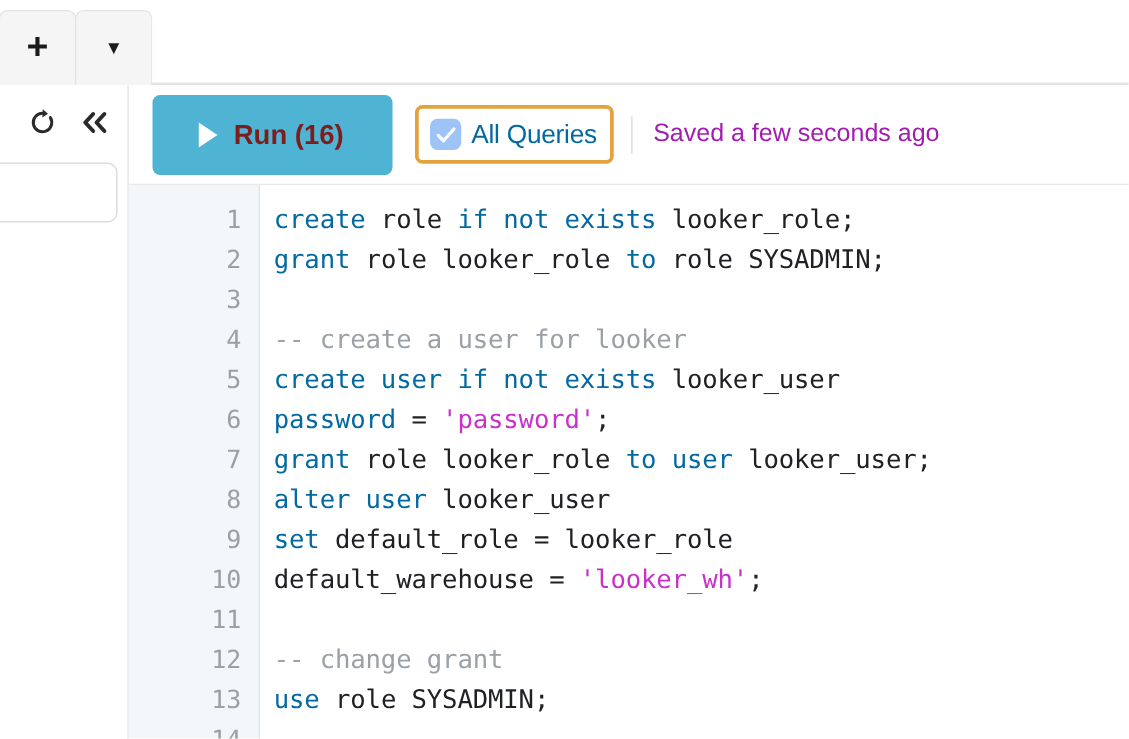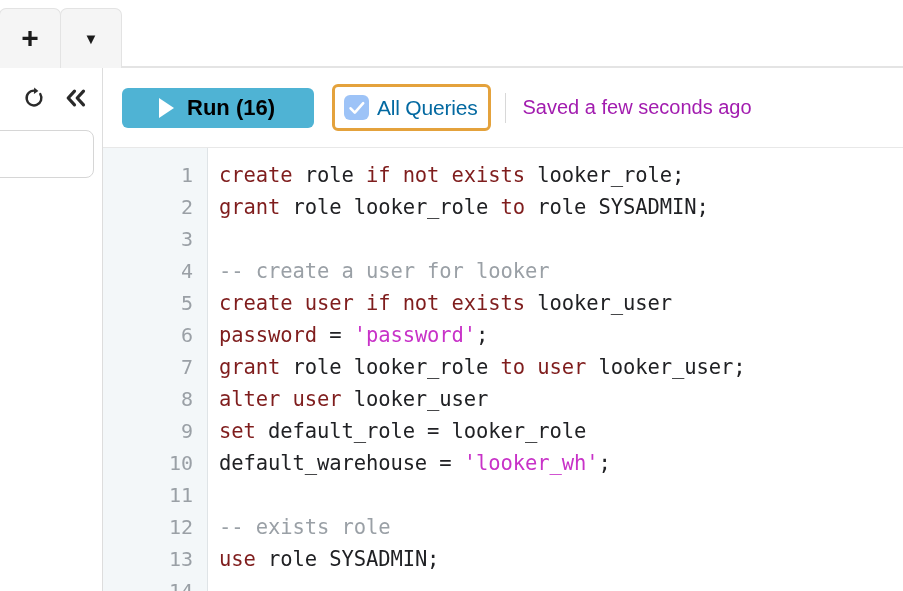--- a/index.html
+++ b/index.html
@@ -162,25 +162,25 @@
     padding-left: 19px;
     background: #ffffff;
     box-sizing: border-box;
   }
 
   .run-button {
     display: flex;
     align-items: center;
     justify-content: center;
     gap: 13px;
-    height: 40px;
+    height: 64px;
     padding: 0 22px 0 20px;
     background: #4fb3d4;
     border-radius: 6px;
-    color: #000000;
+    color: #7f1d1d;
     font-size: 22px;
     font-weight: bold;
     white-space: nowrap;
     min-width: 192px;
     box-sizing: border-box;
   }
   .run-triangle {
     width: 0; height: 0;
     border-left: 15px solid #ffffff;
     border-top: 10px solid transparent;
@@ -264,21 +264,21 @@
   }
   .code-line {
     height: 32px;
     line-height: 32px;
     font-family: "DejaVu Sans Mono", monospace;
     font-size: 20.5px;
     white-space: pre;
     color: #202124;
     letter-spacing: -0.1px;
   }
-  .tok-kw  { color: #7f1d1d; }
+  .tok-kw  { color: #0369a1; }
   .tok-str { color: #c832c8; }
   .tok-com { color: #9aa0a6; }
   .tok-pl  { color: #202124; }
 </style>
 </head>
 <body>
 
 <div class="app">
 
   <div class="tabbar">
@@ -360,21 +360,21 @@
           <div class="code-line"><span class="tok-kw">grant</span><span class="tok-pl"> role looker_role </span><span class="tok-kw">to</span><span class="tok-pl"> role SYSADMIN;</span></div>
           <div class="code-line">&nbsp;</div>
           <div class="code-line"><span class="tok-com">-- create a user for looker</span></div>
           <div class="code-line"><span class="tok-kw">create user if not exists</span><span class="tok-pl"> looker_user</span></div>
           <div class="code-line"><span class="tok-kw">password</span><span class="tok-pl"> = </span><span class="tok-str">'password'</span><span class="tok-pl">;</span></div>
           <div class="code-line"><span class="tok-kw">grant</span><span class="tok-pl"> role looker_role </span><span class="tok-kw">to user</span><span class="tok-pl"> looker_user;</span></div>
           <div class="code-line"><span class="tok-kw">alter user</span><span class="tok-pl"> looker_user</span></div>
           <div class="code-line"><span class="tok-kw">set</span><span class="tok-pl"> default_role = looker_role</span></div>
           <div class="code-line"><span class="tok-pl">default_warehouse = </span><span class="tok-str">'looker_wh'</span><span class="tok-pl">;</span></div>
           <div class="code-line">&nbsp;</div>
-          <div class="code-line"><span class="tok-com">-- exists role</span></div>
+          <div class="code-line"><span class="tok-com">-- change grant</span></div>
           <div class="code-line"><span class="tok-kw">use</span><span class="tok-pl"> role SYSADMIN;</span></div>
           <div class="code-line">&nbsp;</div>
         </div>
     </div>
 
   </div>
 
 </div>
 
 </body></html>

